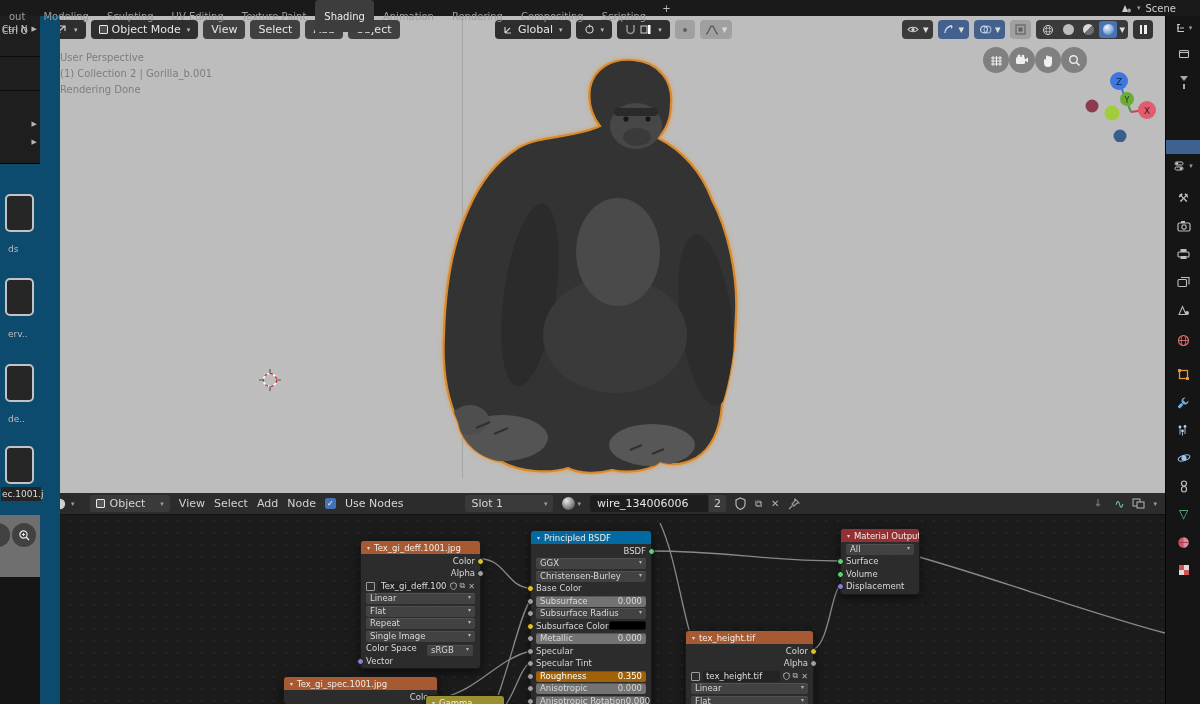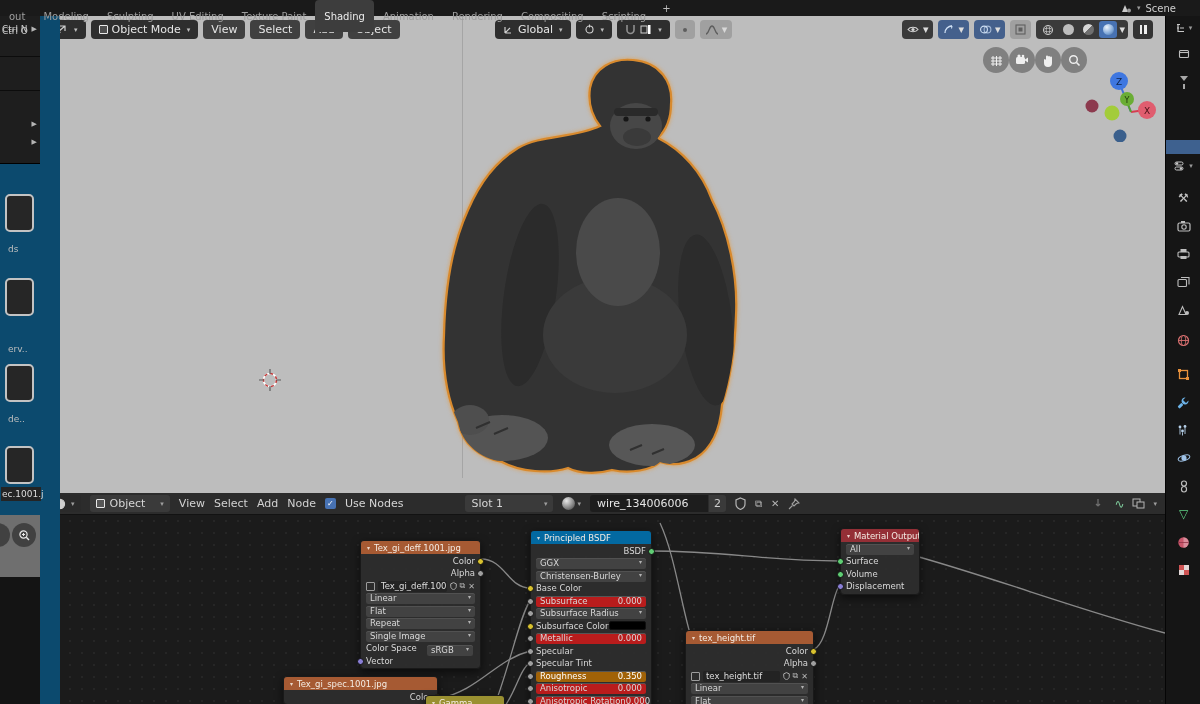--- a/index.html
+++ b/index.html
@@ -67,21 +67,21 @@
   #mat-users{background:#3a3a3a;height:17px;display:inline-flex;align-items:center;padding:0 5px;border-radius:0 3px 3px 0;color:#cfcfcf;margin-left:1px}
   .mini-ic{color:#b5b5b5;font-size:10px;line-height:1}
   #sh-body{position:absolute;left:0;top:22px;right:0;bottom:0;overflow:hidden;background-color:#1b1b1b;background-image:radial-gradient(#262626 1px,transparent 1.3px);background-size:12px 12px}
 
   
   .node{position:absolute;background:#2e2e2eee;border:1px solid #191919;border-radius:4px;box-shadow:0 3px 8px rgba(0,0,0,.55);font-size:8.5px;color:#d8d8d8}
   .nhead{height:13px;border-radius:3px 3px 0 0;display:flex;align-items:center;gap:4px;padding:0 6px;color:#f4ece4;font-size:8.5px;white-space:nowrap;overflow:hidden}
   .nhead .tri{font-size:6px;opacity:.85}
   .nrow{position:relative;height:11px;margin:1.5px 5px;display:flex;align-items:flex-start;font-size:8.5px;white-space:nowrap}
   .nrow.right{justify-content:flex-end}
-  .nrow.slider{background:#b91c1c;border-radius:2.5px;padding:0 4px;justify-content:space-between;box-shadow:inset 0 1px 0 #555}
+  .nrow.slider{background:#737373;border-radius:2.5px;padding:0 4px;justify-content:space-between;box-shadow:inset 0 1px 0 #555}
   .nrow.slider.activeblue{background:#a16207;color:#fff}
   .nrow.dd{background:#424242;border-radius:2.5px;padding:0 4px;justify-content:space-between;box-shadow:inset 0 1px 0 #515151}
   .nrow.dd .chev,.nrow.slider .chev{font-size:6px;color:#b3b3b3}
   .sock{position:absolute;width:7px;height:7px;border-radius:50%;border:1px solid #101010;top:2px}
   .sock.r{right:-9px}.sock.l{left:-9px}
   .s-y{background:#d8c12e}.s-g{background:#9f9f9f}.s-gr{background:#5fce74}.s-p{background:#8a7fd6}
   .imgrow{display:flex;align-items:center;gap:3px}
   .imgfield{background:#232323;border-radius:2px;flex:1;height:11px;display:flex;align-items:center;padding:0 3px;color:#dedede;overflow:hidden;white-space:nowrap}
   .colorswatch{width:52px;height:9px;background:#000;border-radius:2px;border:1px solid #101010}
   .node-ic{width:9px;height:9px;border:1px solid #9c9c9c;border-radius:1px;position:relative}
@@ -117,21 +117,21 @@
     <span class="ls-arrow" style="top:9px">▶</span>
     <span class="ls-short" style="top:10px">Ctrl O</span>
     <div class="ls-sep" style="top:40px"></div>
     <div class="ls-sep" style="top:74px"></div>
     <span class="ls-arrow" style="top:104px">▶</span>
     <span class="ls-arrow" style="top:122px">▶</span>
   </div>
   <div class="thumb" style="top:178px"></div>
   <span class="thumb-label" style="top:228px">ds</span>
   <div class="thumb" style="top:262px"></div>
-  <span class="thumb-label" style="top:328px">erv..</span>
+  <span class="thumb-label" style="top:313px">erv..</span>
   <div class="thumb" style="top:348px"></div>
   <span class="thumb-label" style="top:398px">de..</span>
   <div class="thumb" style="top:430px"></div>
   <div id="ls-bottom-label">ec.1001.j</div>
   <div id="ls-gray">
     <div class="zoom-circle" style="left:-14px;top:8px"></div>
     <div class="zoom-circle" style="left:12px;top:8px">
       <svg width="13" height="13" viewBox="0 0 13 13">
           <circle cx="5.5" cy="5.5" r="3.6" fill="none" stroke="#e8e8e8" stroke-width="1.2"></circle>
           <path d="M8.3,8.3 L11,11" stroke="#e8e8e8" stroke-width="1.4"></path>
@@ -286,20 +286,25 @@
         <span class="sphere" style="background:radial-gradient(circle at 35% 30%,#eef4fb,#7fa7d8 60%,#3e618f)"></span>
       </div>
       <span class="chev">▾</span>
     </div>
     <div id="pausebtn">
         <i></i>
         <i></i>
       </div>
   </div>
 
+  <div id="vp-overlay">
+    <div>User Perspective</div>
+    <div>(1) Collection 2 | Gorilla_b.001</div>
+    <div>Rendering Done</div>
+  </div>
 
   <div class="navcircle" style="left:943px">
     <svg width="13" height="13" viewBox="0 0 13 13">
         <path d="M1,4 h11 M1,7 h11 M1,10 h11 M3,2 v10 M6.5,2 v10 M10,2 v10" stroke="#efefef" stroke-width="1" fill="none"></path>
       </svg>
   </div>
   <div class="navcircle" style="left:969px">
     <svg width="14" height="12" viewBox="0 0 14 12">
         <rect x="1" y="3" width="9" height="7" rx="1.5" fill="#efefef"></rect>
         <path d="M10,5.5 L13,3.5 v5 L10,6.5 Z" fill="#efefef"></path>

